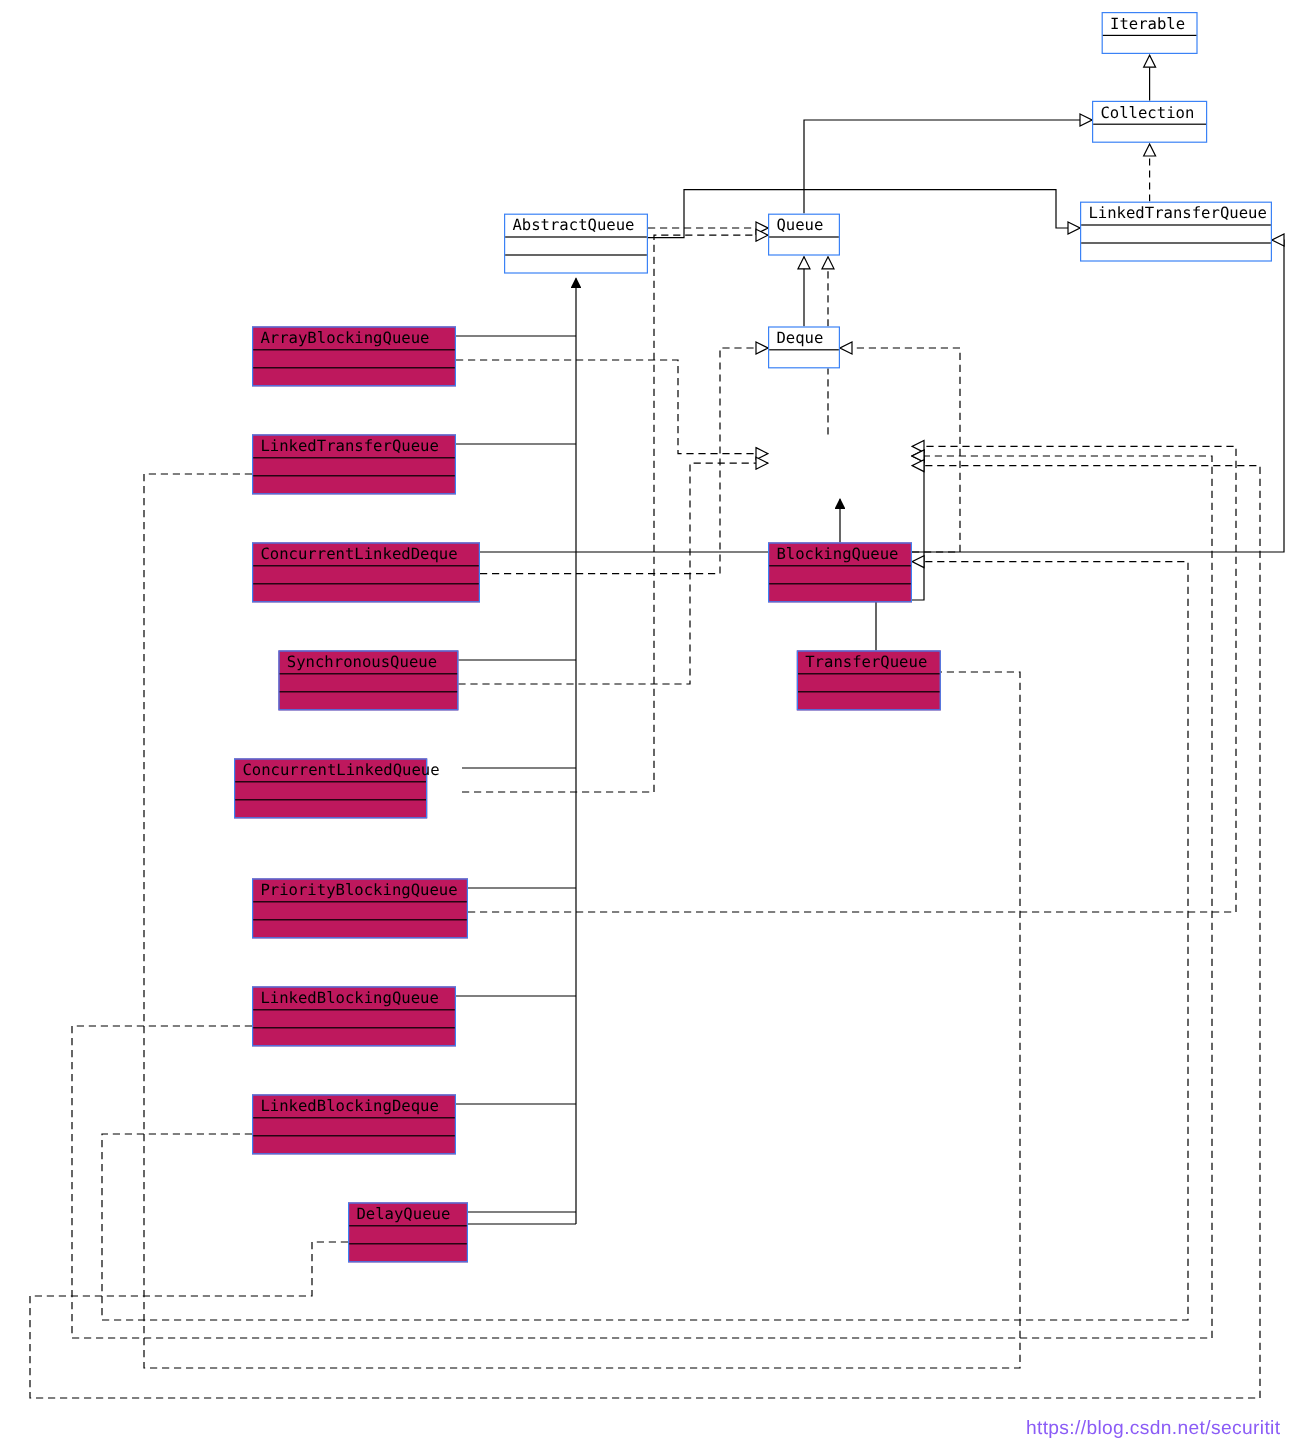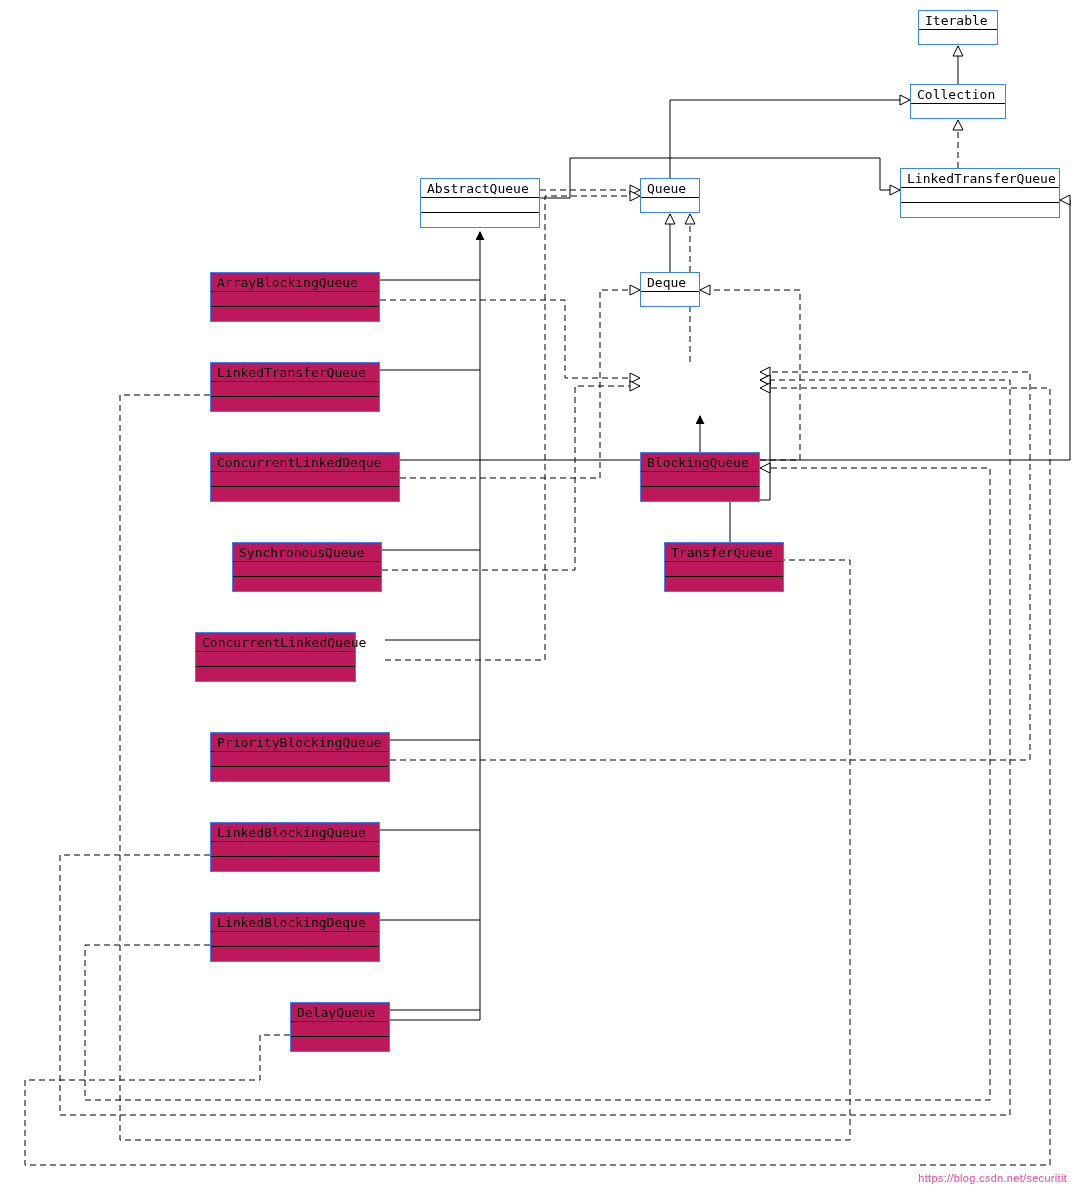--- a/index.html
+++ b/index.html
@@ -3,21 +3,21 @@
 <meta charset="utf-8">
 <style>
   html,body{margin:0;padding:0;background:#fff;font-family:Consolas,Menlo,monospace;font-size:13px;color:#000}
   .stage{position:relative;width:1077px;height:1204px}
   svg{position:absolute;left:0;top:0}
   .box{position:absolute;border:1px solid #3b82f6;background:#fff;box-sizing:border-box}
   .box .title{padding:2px 6px 1px 6px;border-bottom:1px solid #000;white-space:nowrap}
   .box .sep{height:14px;border-bottom:1px solid #000}
   .box .sep:last-child{border-bottom:none}
   .orange{background:#be185d}
-  .wm{position:absolute;right:10px;bottom:20px;color:#ec4899;font-size:11px;font-family:Arial,sans-serif;letter-spacing:.3px}
+  .wm{position:absolute;right:10px;bottom:4px;color:#8b5cf6;font-size:16px;font-family:Arial,sans-serif;letter-spacing:.3px}
 </style>
 </head>
 <body>
 
 <div class="stage">
 
 <svg width="1077" height="1204">
   <defs>
     <marker id="tri" viewBox="0 0 12 12" refX="11" refY="6" markerWidth="12" markerHeight="12" orient="auto-start-reverse">
       <path d="M1,1 L11,6 L1,11 Z" fill="#fff" stroke="#000" stroke-width="1"></path>

